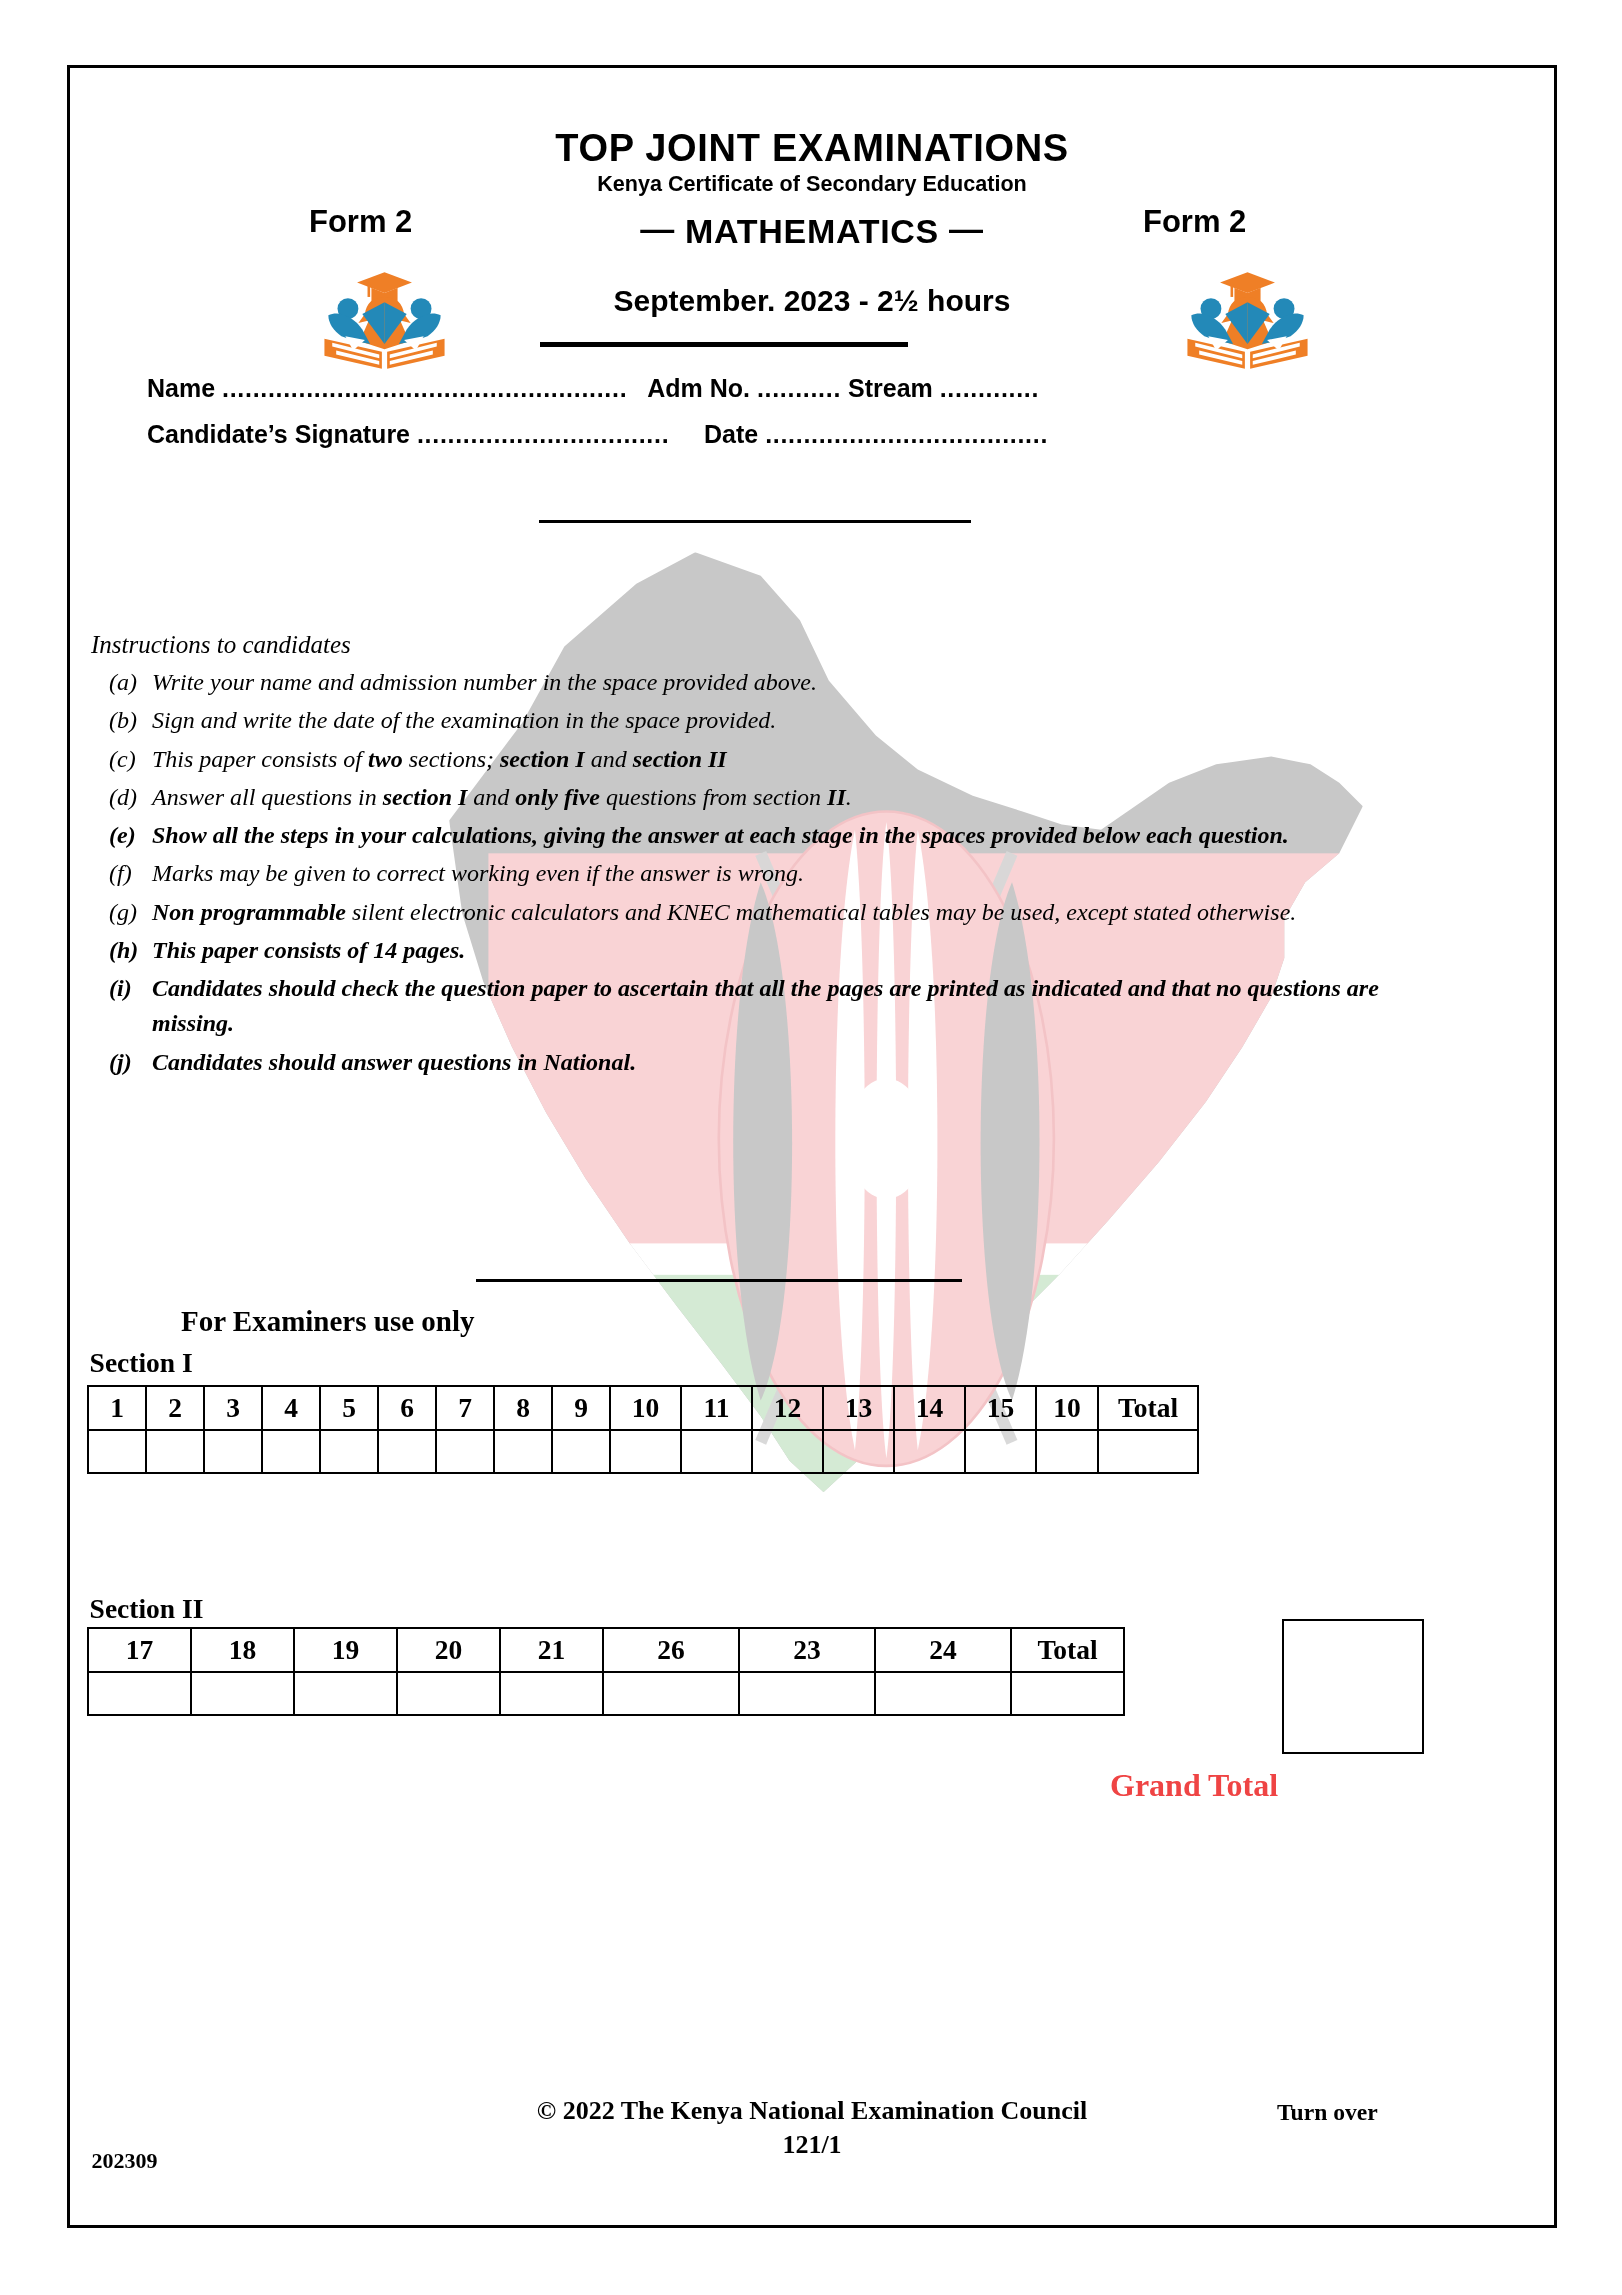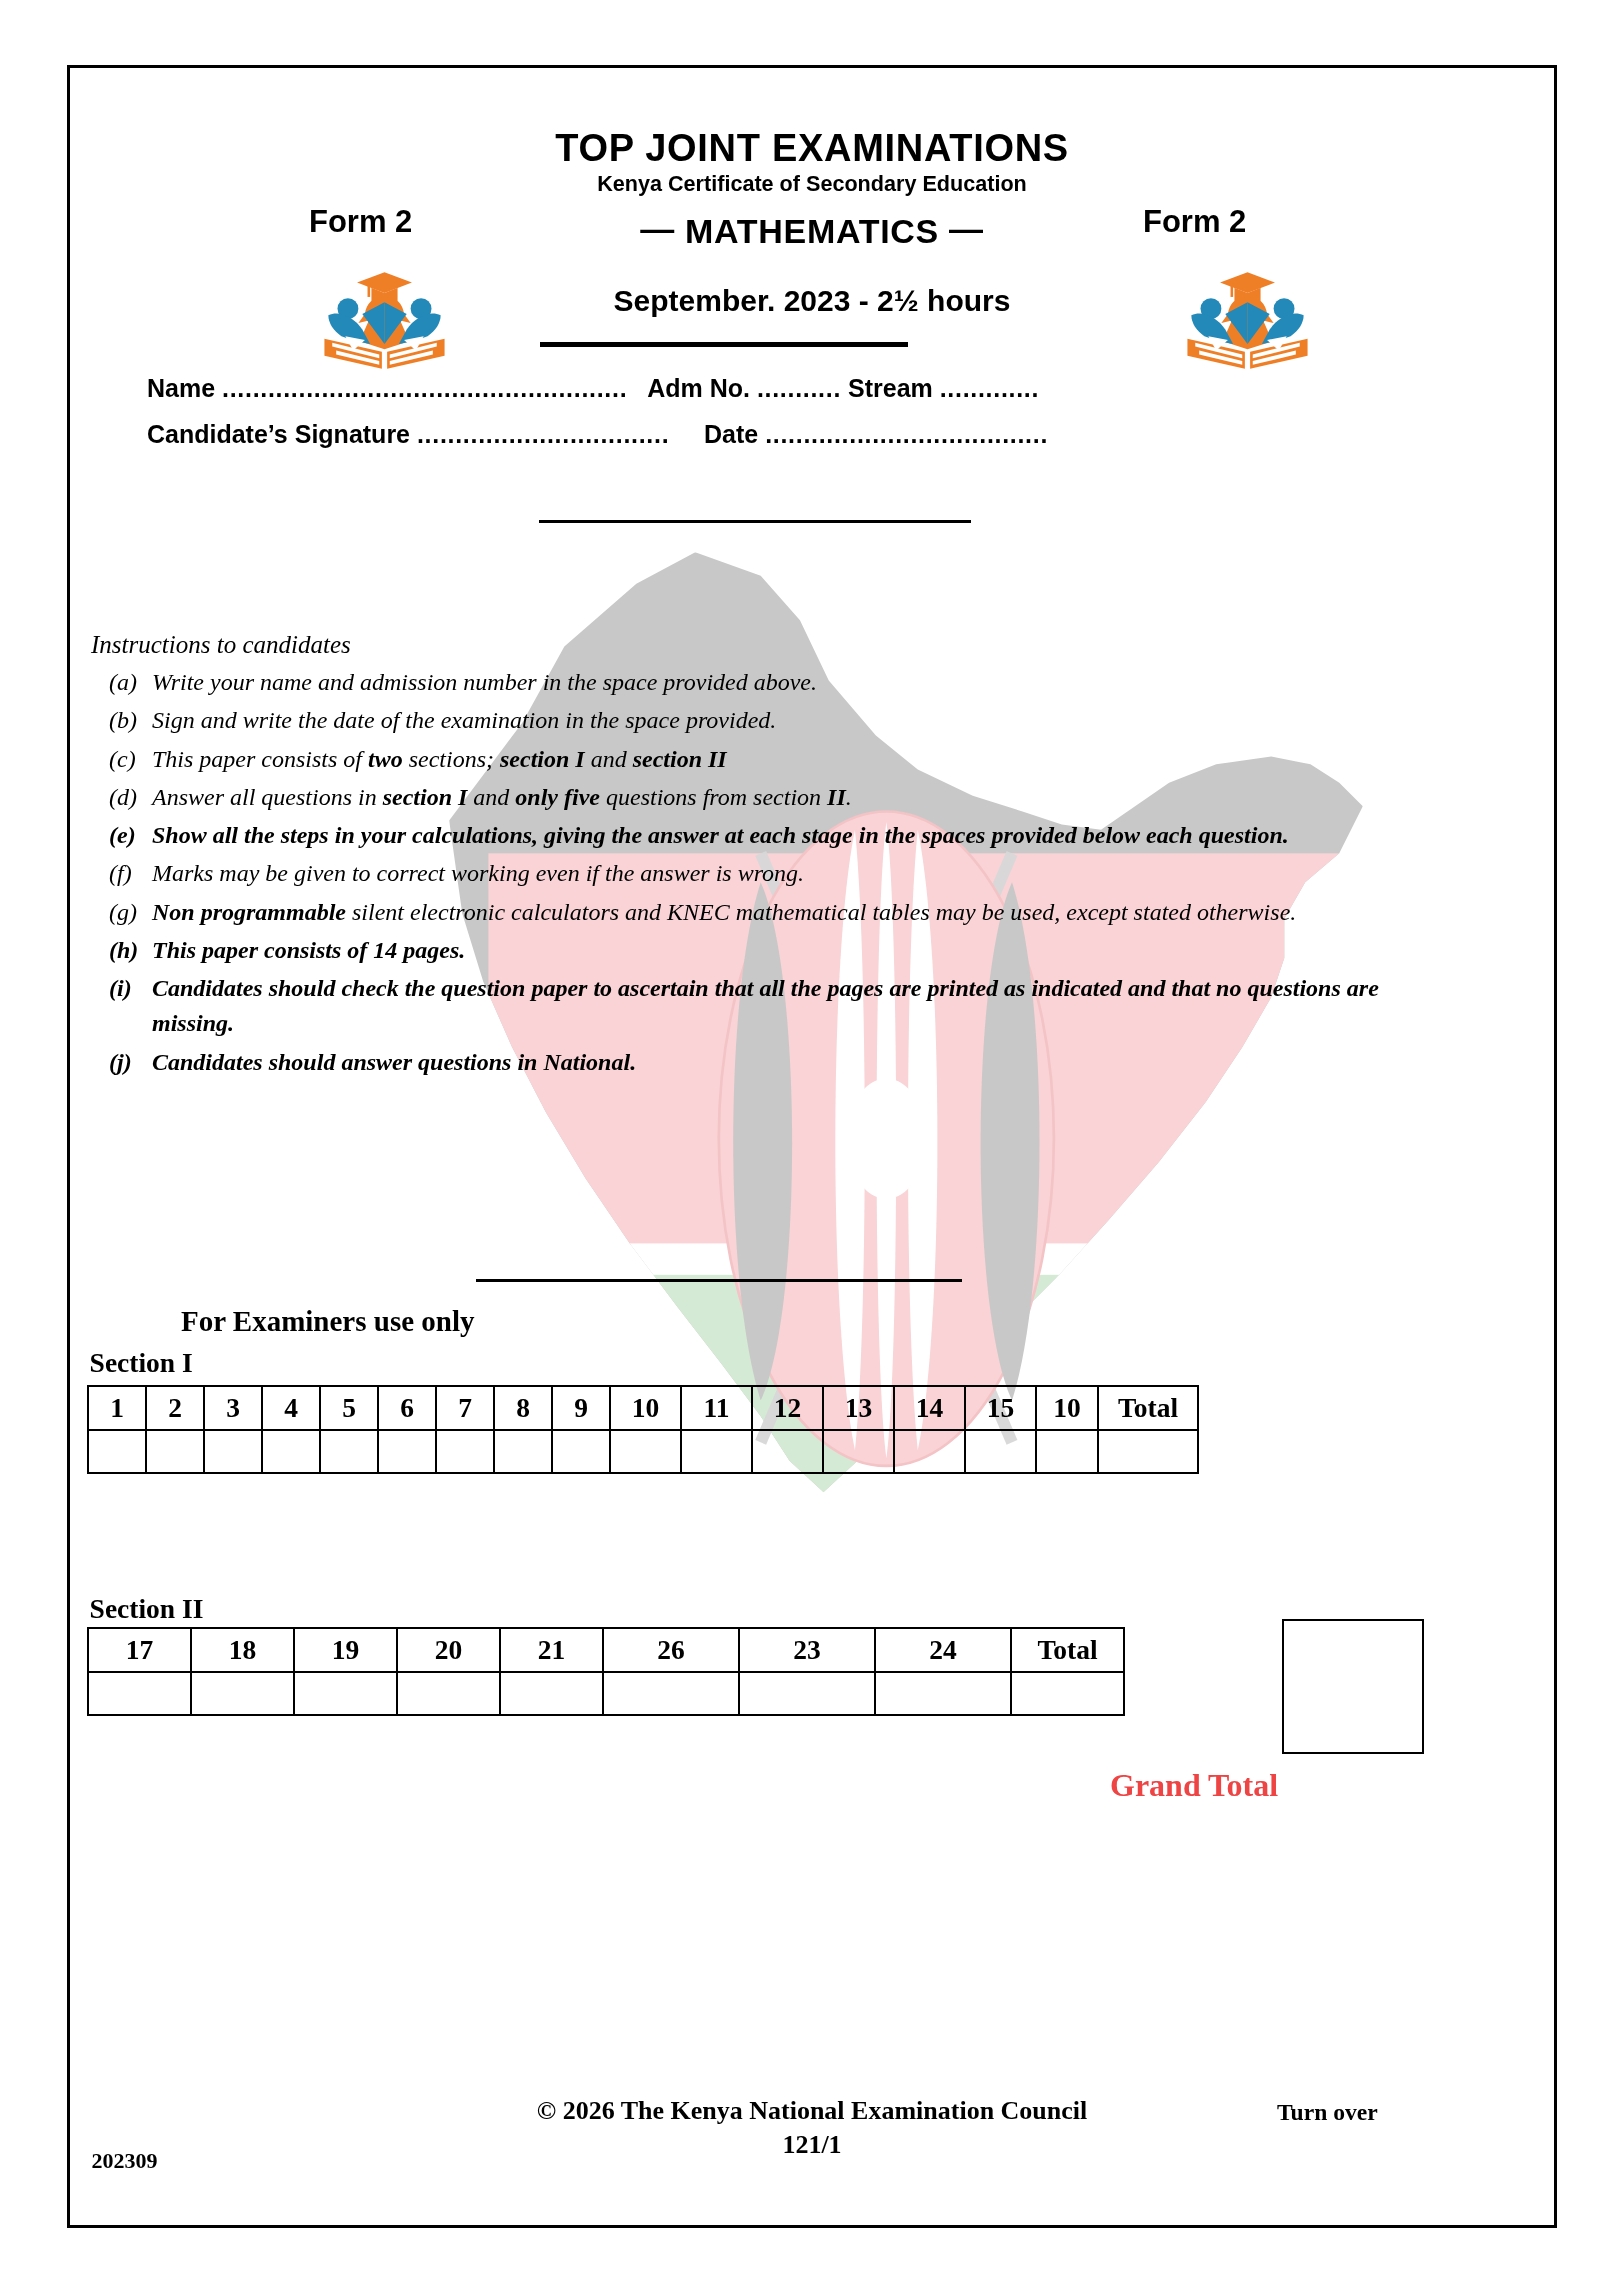--- a/index.html
+++ b/index.html
@@ -539,20 +539,20 @@
             <td></td>
           </tr>
     </tbody>
       </table>
 
     <div class="grand-total-label">Grand Total</div>
     <div class="grand-total-box"></div>
 
     <div class="footer-code">202309</div>
     <div class="footer-center">
-      <span>© 2026 The Kenya National Examination Council</span>
+      <span>© 2022 The Kenya National Examination Council</span>
       <span class="paper-code">121/1</span>
     </div>
     <div class="footer-turn">Turn over</div>
 
   </div>
 </div>
 
 
 </body></html>

